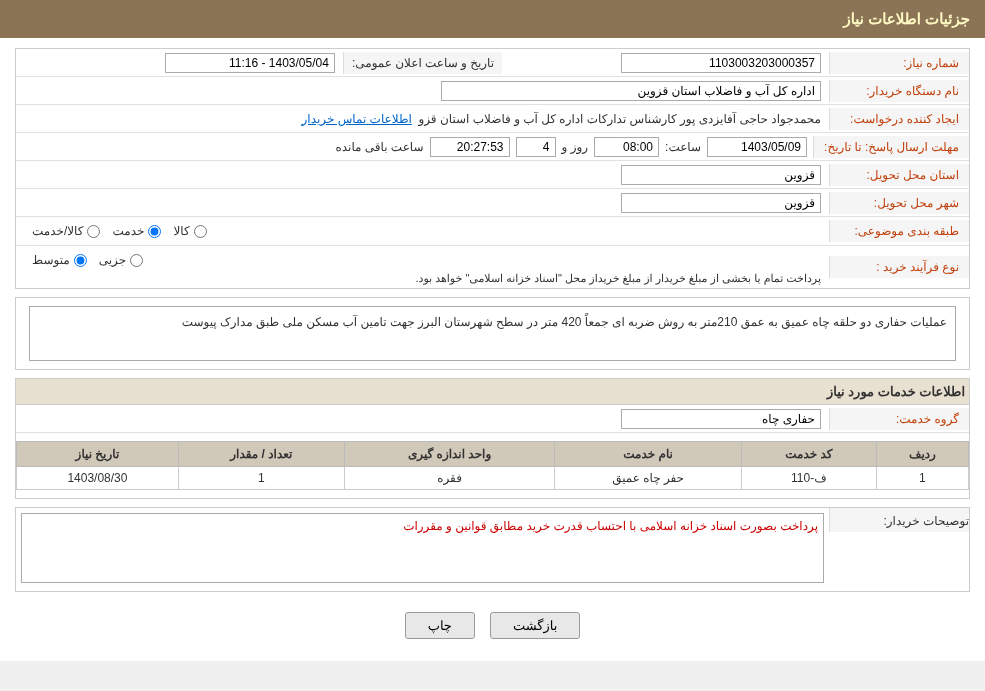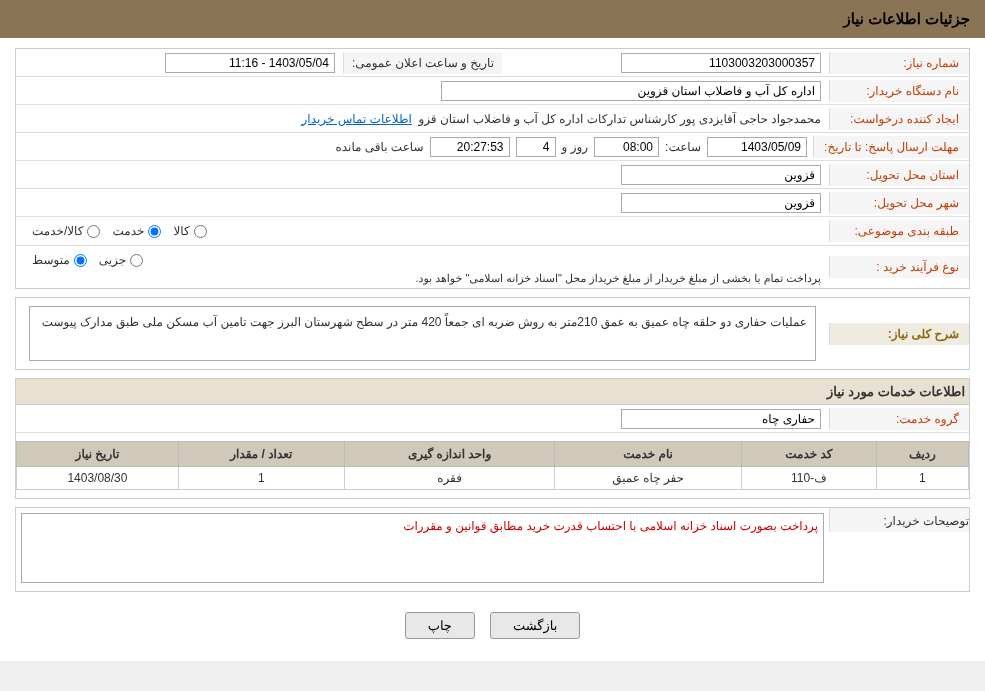--- a/index.html
+++ b/index.html
@@ -10,21 +10,21 @@
       direction: rtl;
       color: #333;
     }
     .page-wrapper {
       max-width: 985px;
       margin: 0 auto;
       background: #fff;
     }
     .header-bar {
       background: #8b7355;
-      color: #000000;
+      color: #fef9c3;
       text-align: right;
       padding: 10px 15px;
       font-size: 15px;
       font-weight: bold;
     }
     .content-area {
       padding: 10px 15px;
       background: #fff;
     }
     .info-section {
@@ -294,21 +294,20 @@
             </div>
           </div>
           <span style="font-size:11px; color:#333;">پرداخت تمام یا بخشی از مبلغ خریدار از مبلغ خریداز محل "اسناد خزانه اسلامی" خواهد بود.</span>
         </div>
       </div>
 
     </div>
 
     <div class="info-section watermark-section">
       <div class="info-row">
-        <div class="label-cell" style="font-weight:bold; color:#8b6914; background:#f0ebe0;">شرح کلی نیاز:</div>
         <div class="value-cell">
           <div class="sharh-box">عملیات حفاری  دو حلقه چاه عمیق به عمق 210متر  به روش ضربه ای   جمعاً 420 متر در سطح شهرستان البرز جهت تامین آب مسکن ملی طبق مدارک پیوست</div>
         </div>
       </div>
     </div>
 
     <div class="info-section">
       <div class="section-title">اطلاعات خدمات مورد نیاز</div>
 
       <div class="info-row">

